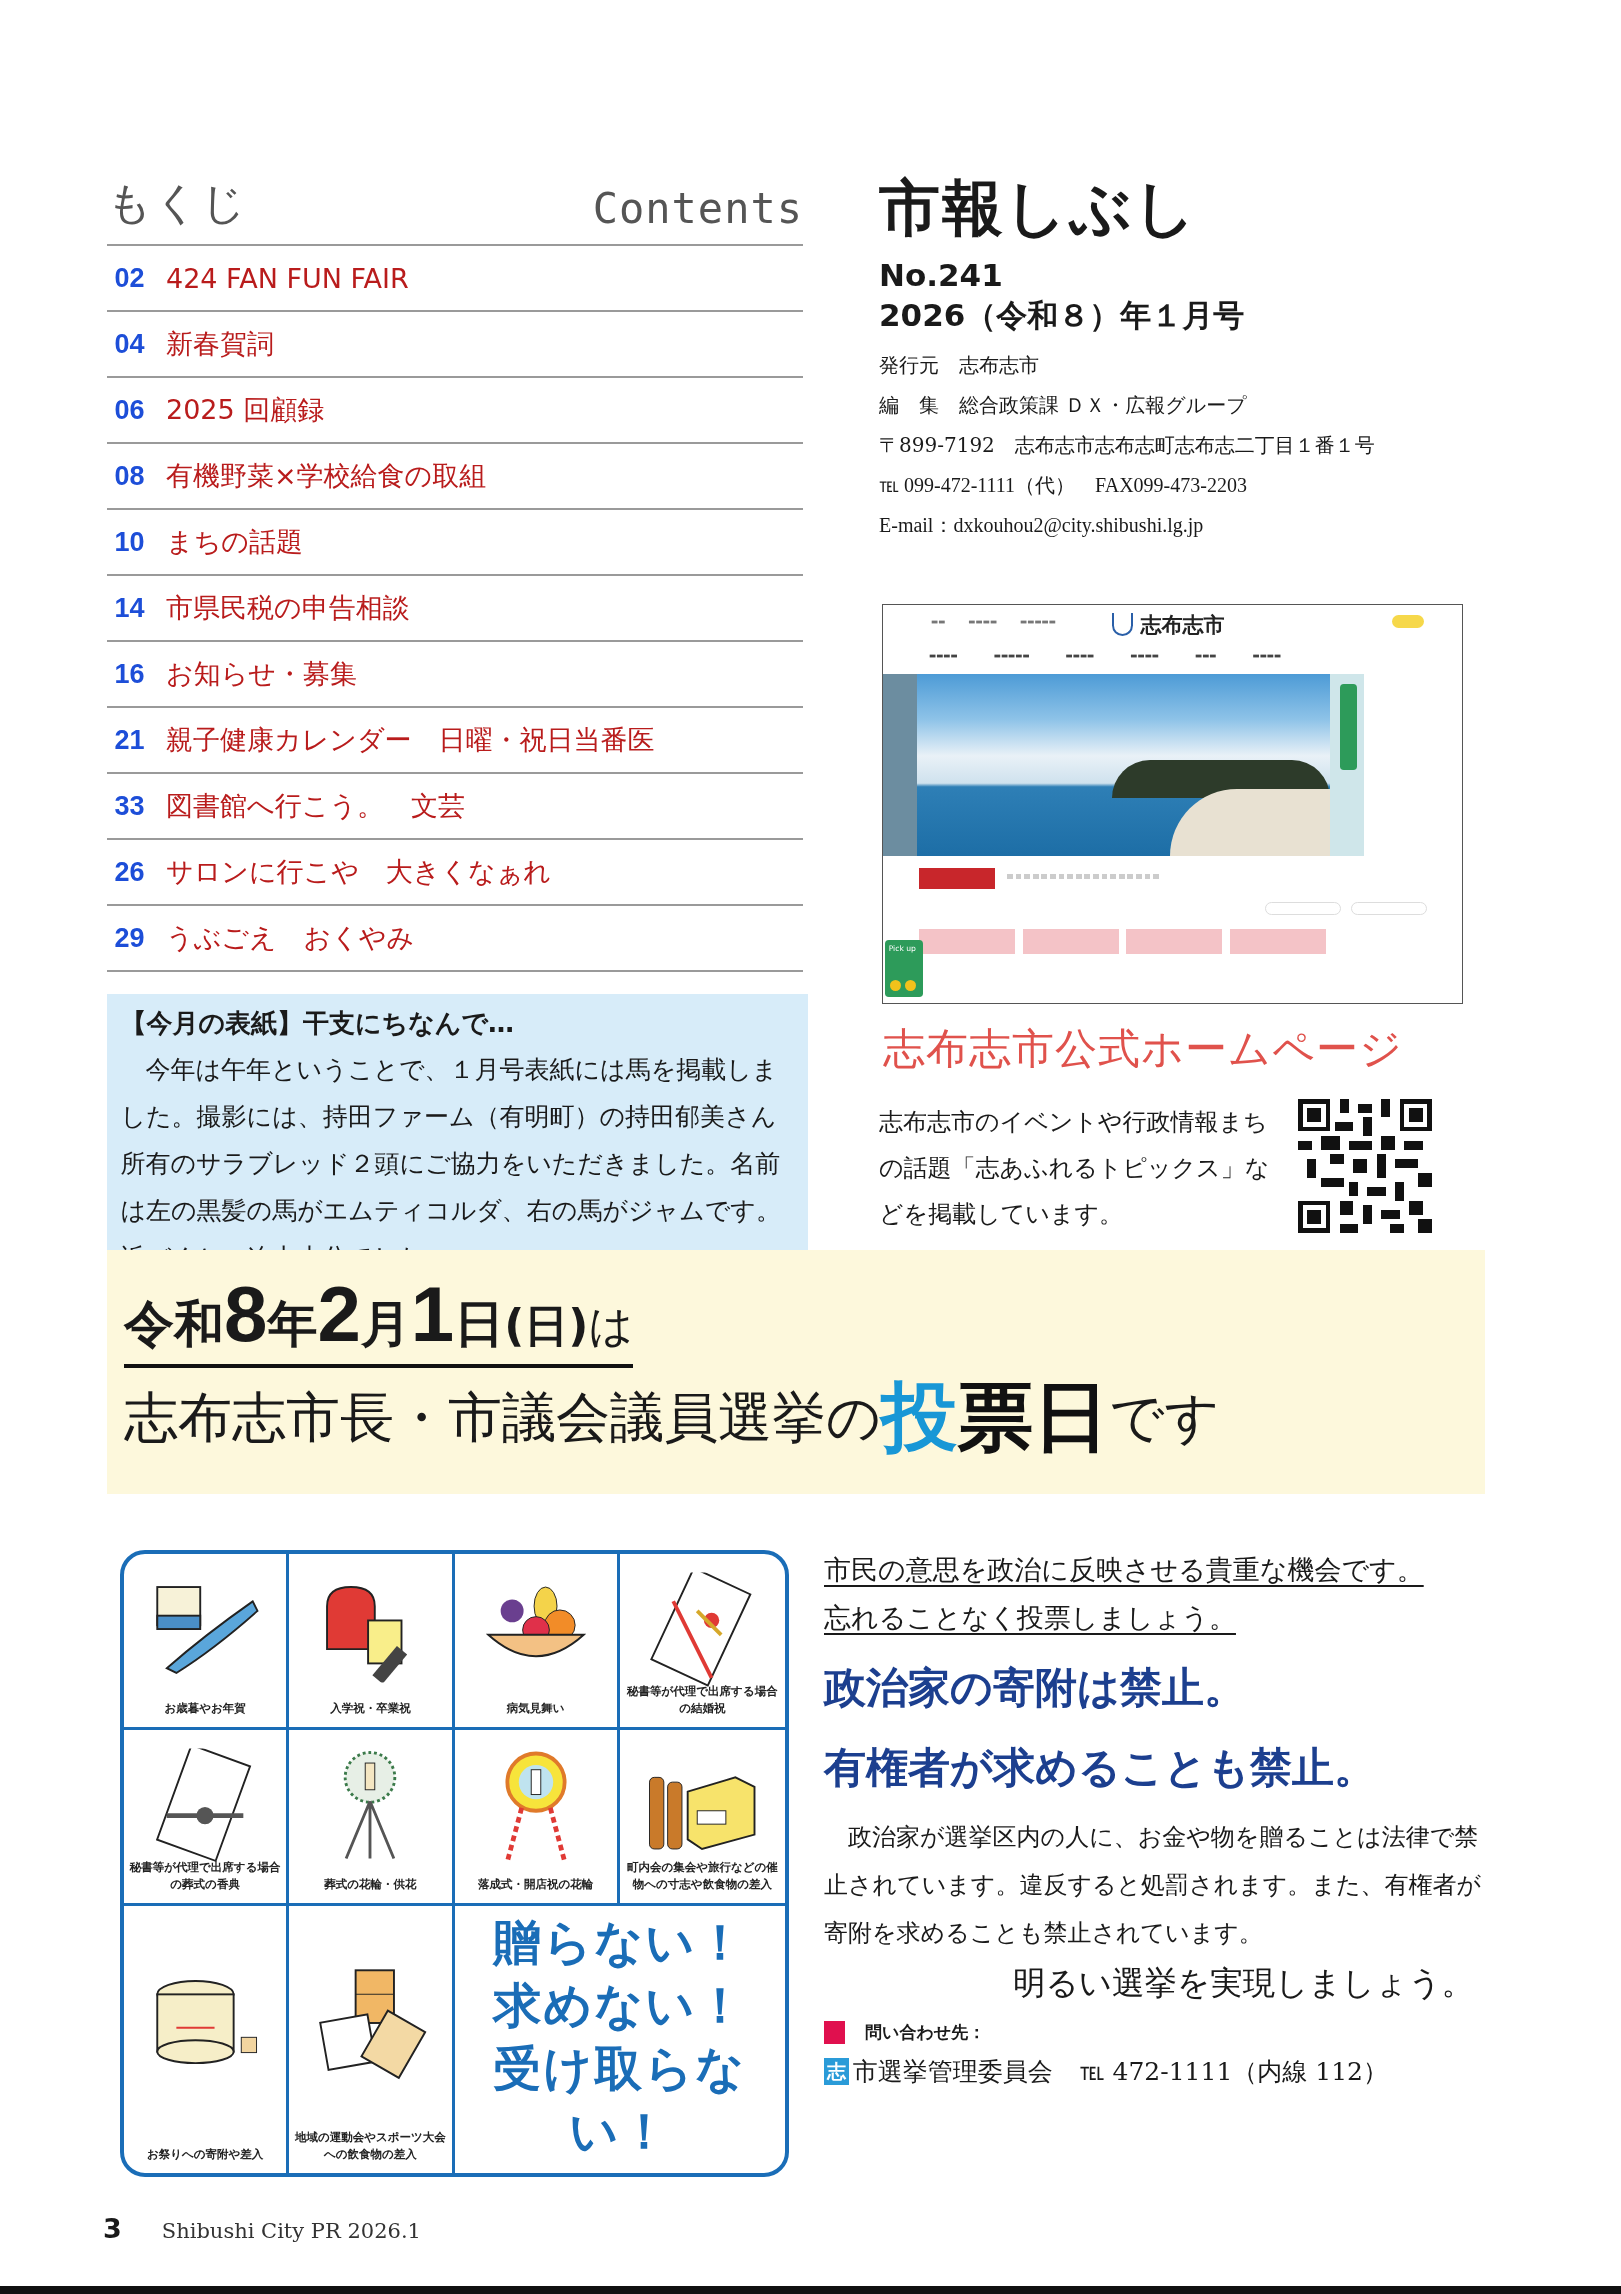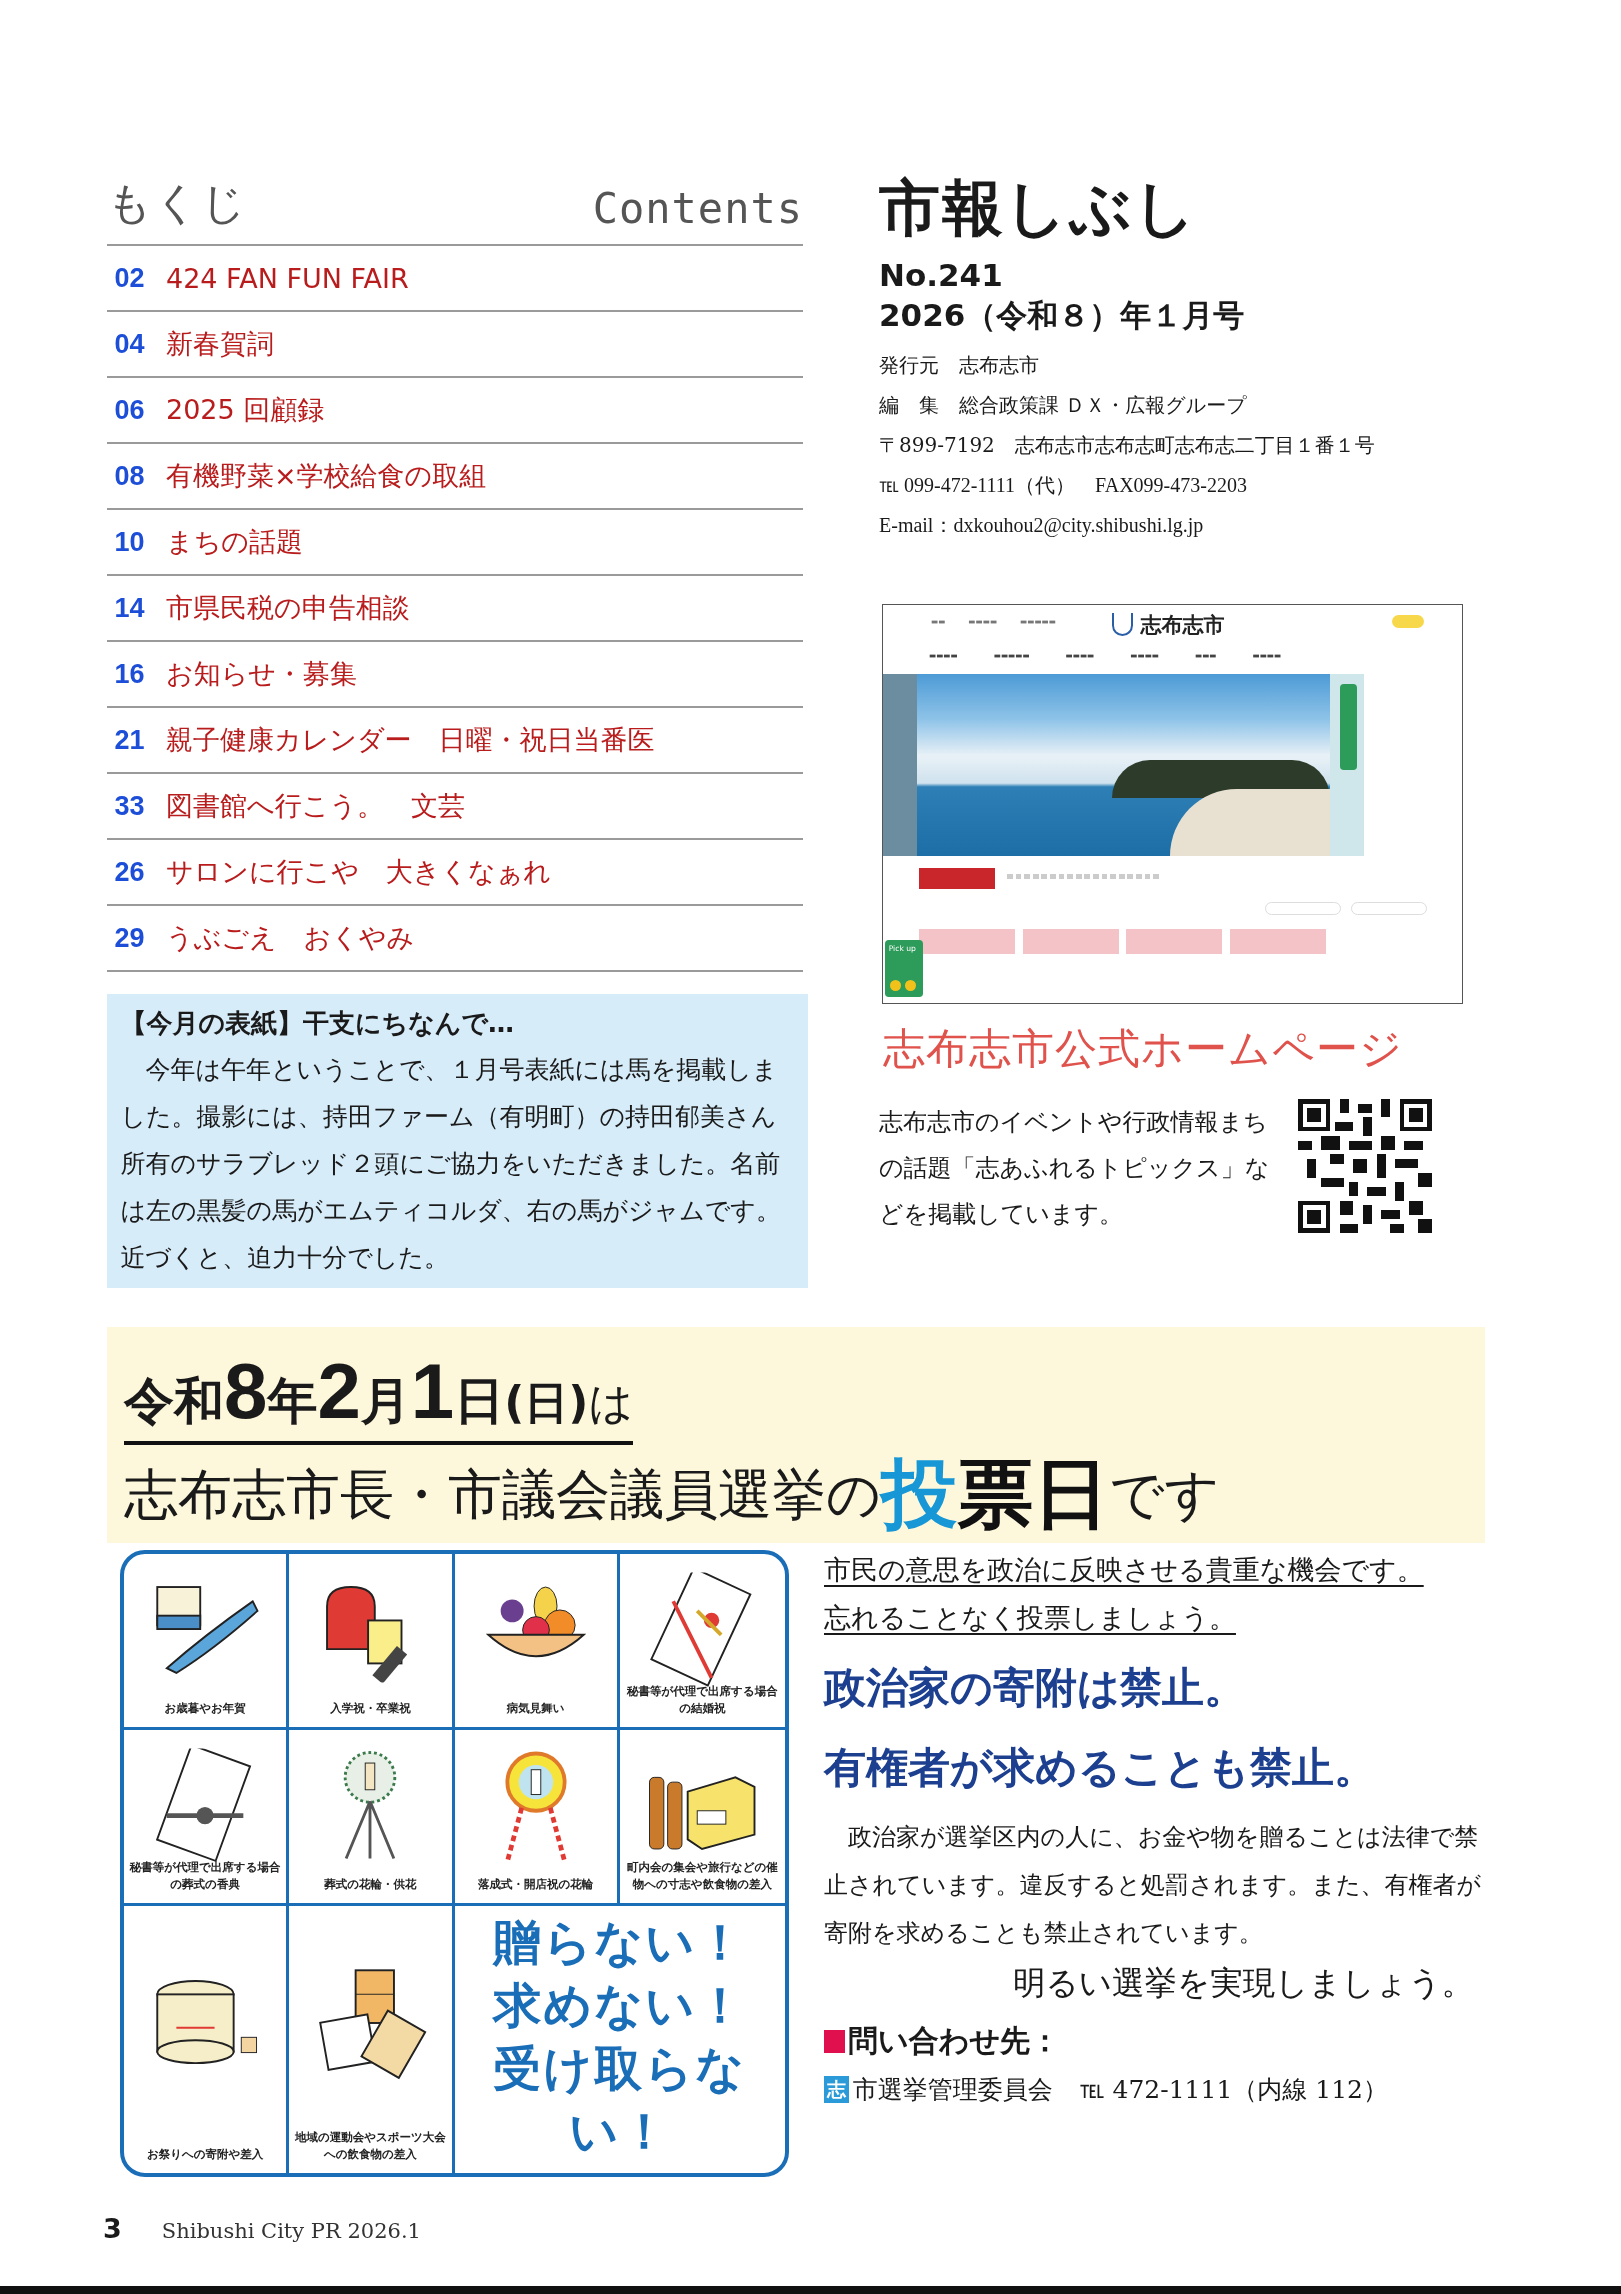--- a/index.html
+++ b/index.html
@@ -52,21 +52,21 @@
   .web-pinks { position: absolute; top: 61px; left: 36px; display: flex; gap: 7.6px; }
   .web-pink { width: 96px; height: 25px; background: #f4c3c7; }
   .web-pickup { position: absolute; left: 1.9px; top: 335px; width: 38px; height: 57px; background: #2d9b5a; border-radius: 3.8px; color: #fff; font-size: 7.6px; padding: 3.8px; }
   .web-sun { position: absolute; bottom: 5.7px; width: 11.5px; height: 11.5px; border-radius: 50%; background: #f2c21b; }
 
   .hp-title { position: absolute; left: 883px; top: 1021px; font-size: 42px; color: #e0524c; letter-spacing: 1px; }
   .hp-desc { position: absolute; left: 879px; top: 1099px; width: 401px; font-size: 24px; line-height: 46px; font-family: "DejaVu Serif", "Liberation Serif", serif; }
   .qr { position: absolute; left: 1298px; top: 1099px; width: 134px; height: 134px; cursor: pointer; }
 
   
-  .banner { position: absolute; left: 107px; top: 1327px; width: 1378px; height: 216px; background: #fdf8dc; }
+  .banner { position: absolute; left: 107px; top: 1250px; width: 1378px; height: 244px; background: #fdf8dc; }
   .banner-line1 { position: absolute; left: 17px; top: 19px; font-weight: bold; display: flex; align-items: baseline; border-bottom: 4.8px solid #111; padding-bottom: 3.8px; }
   .b-s { font-size: 50px; }
   .b-l { font-size: 78px; font-family: "Liberation Sans", sans-serif; }
   .b-m { font-size: 44px; }
   .banner-line2 { position: absolute; left: 17px; top: 117px; display: flex; align-items: center; }
   .b2-s { font-size: 54px; }
   .b2-blue { font-size: 76px; font-weight: bold; color: #1897d6; }
   .b2-black { font-size: 76px; font-weight: bold; color: #111; }
 
   
@@ -78,21 +78,21 @@
   .cell-ill { position: absolute; left: 50%; top: 44%; transform: translate(-50%, -50%); }
   .slogan { grid-column: span 2; border-right: none; justify-content: center; }
   .slogan div { font-size: 48px; font-weight: bold; color: #1a6db7; line-height: 63px; text-align: center; letter-spacing: 1.9px; }
 
   
   .rt { position: absolute; left: 824px; width: 669px; }
   .rt-u { font-size: 27px; text-decoration: underline; text-underline-offset: 5.7px; line-height: 48px; }
   .rt-big { font-size: 42px; font-weight: bold; color: #1c3f8f; line-height: 80px; }
   .rt-p { font-size: 24px; line-height: 48px; font-family: "DejaVu Serif", "Liberation Serif", serif; text-indent: 1em; }
   .rt-m { font-size: 32.5px; line-height: 52px; }
-  .rt-contact-h { font-size: 30px; font-weight: bold; display: flex; align-items: center; gap: 3px; }
+  .rt-contact-h { font-size: 17px; font-weight: bold; display: flex; align-items: center; gap: 20px; }
   .pink-sq { width: 21px; height: 23px; background: #e0104e; display: inline-block; }
   .rt-contact { font-size: 25px; font-family: "DejaVu Serif", "Liberation Serif", serif; display: flex; align-items: center; gap: 3.8px; }
   .shi-icon { width: 25px; height: 27px; background: #2a9bd8; color: #fff; font-size: 19px; display: inline-flex; align-items: center; justify-content: center; font-weight: bold; }
 
   
   .footer { position: absolute; left: 103px; top: 2213px; display: flex; align-items: baseline; gap: 40px; }
   .f-page { font-size: 27px; font-weight: bold; }
   .f-name { font-size: 21px; font-family: "DejaVu Serif", "Liberation Serif", serif; color: #333; }
   .bottom-rule { position: absolute; left: 0; top: 2286px; width: 1621px; height: 7.6px; background: #111; }
 </style>

